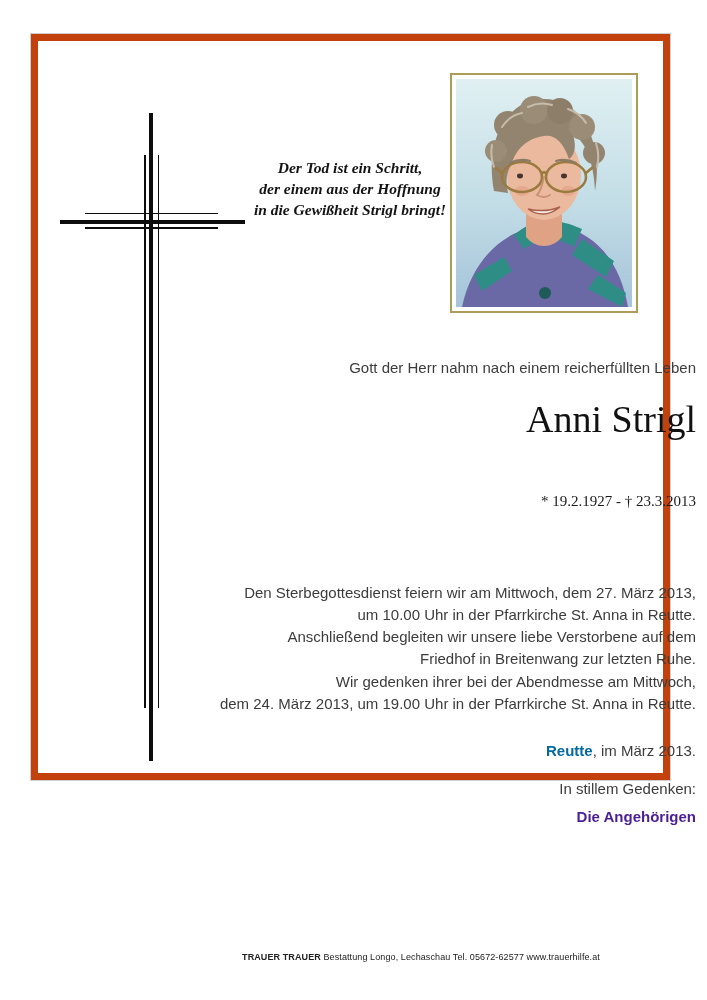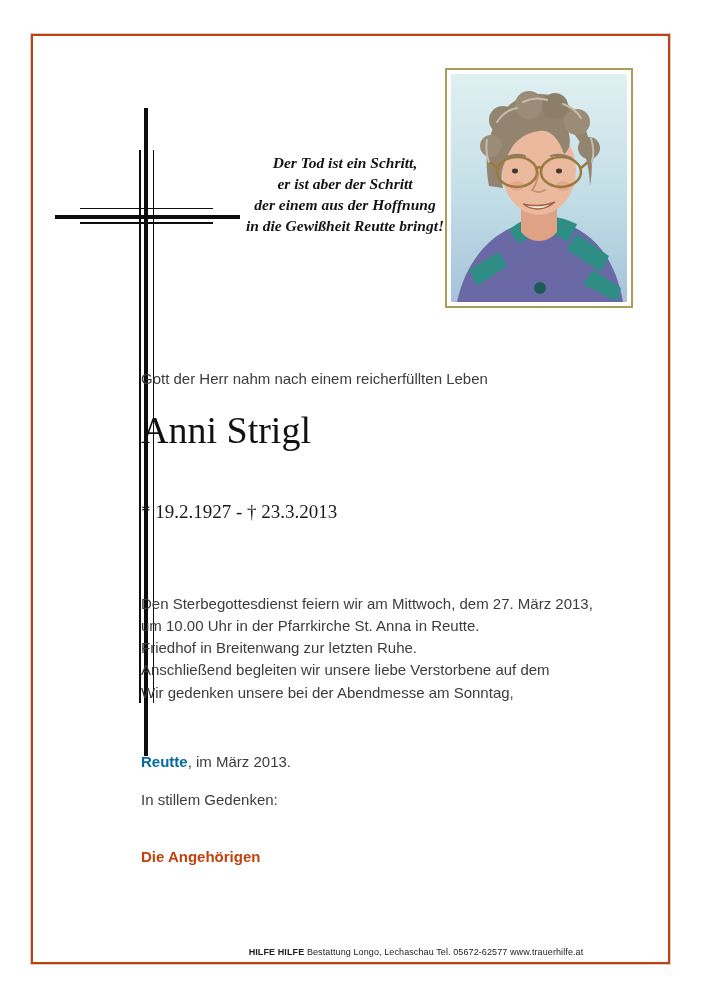--- a/index.html
+++ b/index.html
@@ -1,19 +1,19 @@
 <!DOCTYPE html>
 <html><head>
 <meta charset="utf-8">
 <style>
   html,body{margin:0;padding:0;background:#ffffff;}
   .page{position:relative;width:707px;height:1000px;background:#fff;overflow:hidden;
         font-family:"Liberation Sans",sans-serif;}
-  .card{position:absolute;left:31px;top:34px;width:639px;height:930px;
-        background:#fff;border:2px solid #c2410c;outline:1px solid #cfcfcf;box-sizing:border-box;}
+  .card{position:absolute;left:31px;top:34px;width:639px;height:746px;
+        background:#fff;border:7px solid #c2410c;outline:1px solid #cfcfcf;box-sizing:border-box;}
 
   
   .cross{position:absolute;left:0;top:0;width:100%;height:100%;pointer-events:none;}
   .cross div{position:absolute;background:#0d0d0d;}
   .cx-v-thick {left:111px;top:72px;width:4px;height:648px;}
   .cx-v-thin-l{left:106px;top:114px;width:1.5px;height:553px;}
   .cx-v-thin-r{left:119.5px;top:114px;width:1.5px;height:553px;}
   .cx-h-thick {left:22px;top:178.5px;width:185px;height:4px;}
   .cx-h-thin-t{left:47px;top:171.5px;width:133px;height:1.5px;}
   .cx-h-thin-b{left:47px;top:186px;width:133px;height:1.5px;}
@@ -22,35 +22,35 @@
   .photo-frame{position:absolute;left:412px;top:32px;width:188px;height:240px;
         box-sizing:border-box;border:2px solid #ab9c5a;background:#fff;padding:4px;}
   .photo-frame svg{display:block;width:100%;height:100%;}
 
   
   .poem{position:absolute;left:132px;top:116px;width:360px;text-align:center;
         font-family:"Liberation Serif",serif;font-style:italic;font-weight:600;
         font-size:15.5px;line-height:21px;color:#141414;}
 
   
-  .col{position:absolute;left:108px;width:550px;text-align:left;color:#3c3c3c;
-       font-size:15px;line-height:22px;margin-top:16px;}
+  .col{position:absolute;left:108px;width:550px;text-align:right;color:#3c3c3c;
+       font-size:15px;line-height:22px;}
   .serif{font-family:"Liberation Serif",serif;color:#1a1a1a;}
   .intro{top:316px;}
   .frau{top:355px;font-size:15px;}
   .name{top:356px;font-size:38px;line-height:44px;color:#111;font-weight:400;}
   .gebname{top:424px;font-size:16px;}
-  .dates{top:449px;font-size:19px;}
+  .dates{top:449px;font-size:15px;}
   .ageline{top:492px;}
   .service{top:541px;}
   .memorial{top:630px;}
   .placedate{top:699px;}
   .placedate .b{font-weight:bold;color:#0369a1;}
   .closing{top:737px;}
-  .signature{top:794px;font-weight:bold;color:#c2410c;}
+  .signature{top:765px;font-weight:bold;color:#4c1d95;}
 
   
   .footer{position:absolute;left:108px;top:911px;width:550px;text-align:center;
           font-size:9px;line-height:11px;color:#222;letter-spacing:0.1px;}
   .footer .brand{font-weight:bold;}
 </style>
 </head>
 <body>
 
 <div class="page">
@@ -109,41 +109,41 @@
         <ellipse cx="64" cy="97" rx="3" ry="2.4" fill="#44362e"></ellipse>
         <ellipse cx="108" cy="97" rx="3" ry="2.4" fill="#44362e"></ellipse>
         <path d="M54,84 q10,-5 20,-2 M100,82 q10,-3 20,2" stroke="#8a7b68" stroke-width="2" fill="none" stroke-linecap="round"></path>
         <path d="M88,98 Q85,112 81,116 Q88,120 94,116" stroke="#c98f72" stroke-width="1.8" fill="none" stroke-linecap="round"></path>
         <path d="M72,130 Q88,141 104,128 Q89,134 72,130 Z" fill="#f3ece1" stroke="#a8604a" stroke-width="1.5"></path>
       </svg>
     </div>
 
     <div class="poem">
       <div>Der Tod ist ein Schritt,</div>
-      <div>er ist aber der Schritt</div>
       <div>der einem aus der Hoffnung</div>
-      <div>in die Gewißheit Reutte bringt!</div>
+      <div>in die Gewißheit Strigl bringt!</div>
     </div>
 
     <div class="col intro">Gott der Herr nahm nach einem reicherfüllten Leben</div>
     <div class="col name serif">Anni Strigl</div>
     <div class="col dates serif">* 19.2.1927 - † 23.3.2013</div>
 
     <div class="col service">
       <div>Den Sterbegottesdienst feiern wir am Mittwoch, dem 27. März 2013,</div>
       <div>um 10.00 Uhr in der Pfarrkirche St. Anna in Reutte.</div>
+      <div>Anschließend begleiten wir unsere liebe Verstorbene auf dem</div>
       <div>Friedhof in Breitenwang zur letzten Ruhe.</div>
-      <div>Anschließend begleiten wir unsere liebe Verstorbene auf dem</div>
     </div>
 
     <div class="col memorial">
-      <div>Wir gedenken unsere bei der Abendmesse am Sonntag,</div>
+      <div>Wir gedenken ihrer bei der Abendmesse am Mittwoch,</div>
+      <div>dem 24. März 2013, um 19.00 Uhr in der Pfarrkirche St. Anna in Reutte.</div>
     </div>
 
     <div class="col placedate"><span class="b">Reutte</span><span>, im März 2013.</span></div>
 
     <div class="col closing">In stillem Gedenken:</div>
     <div class="col signature">Die Angehörigen</div>
 
-    <div class="footer"><span class="brand">HILFE HILFE</span><span> Bestattung Longo, Lechaschau Tel. 05672-62577 www.trauerhilfe.at</span></div>
+    <div class="footer"><span class="brand">TRAUER TRAUER</span><span> Bestattung Longo, Lechaschau Tel. 05672-62577 www.trauerhilfe.at</span></div>
 
   </div>
 </div>
 
 </body></html>

